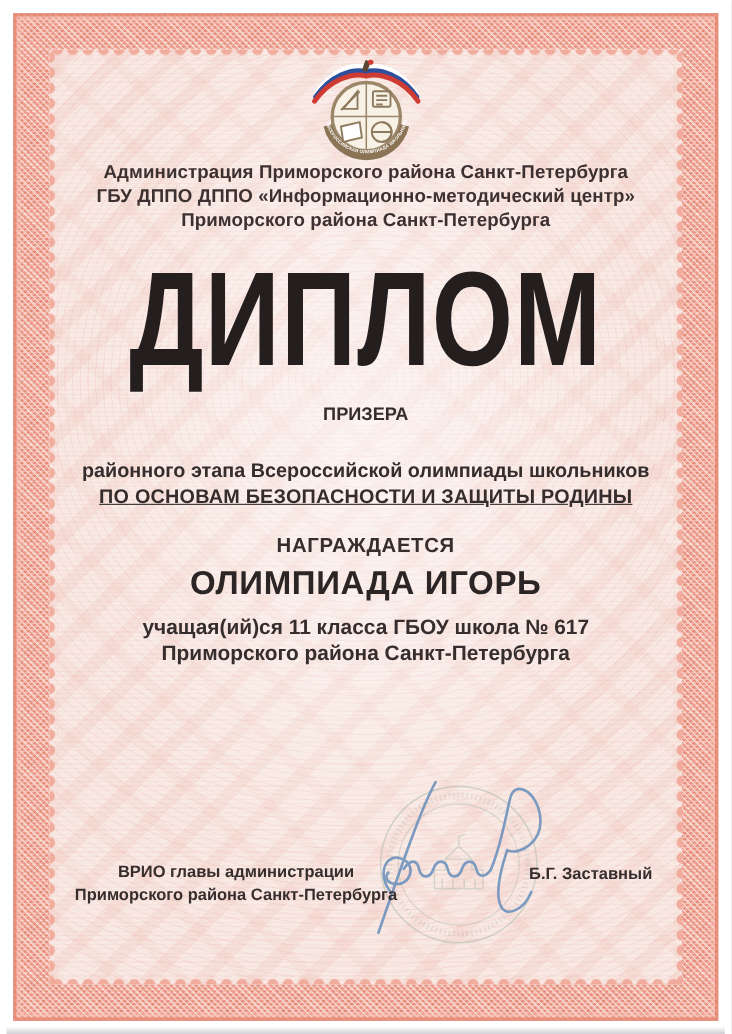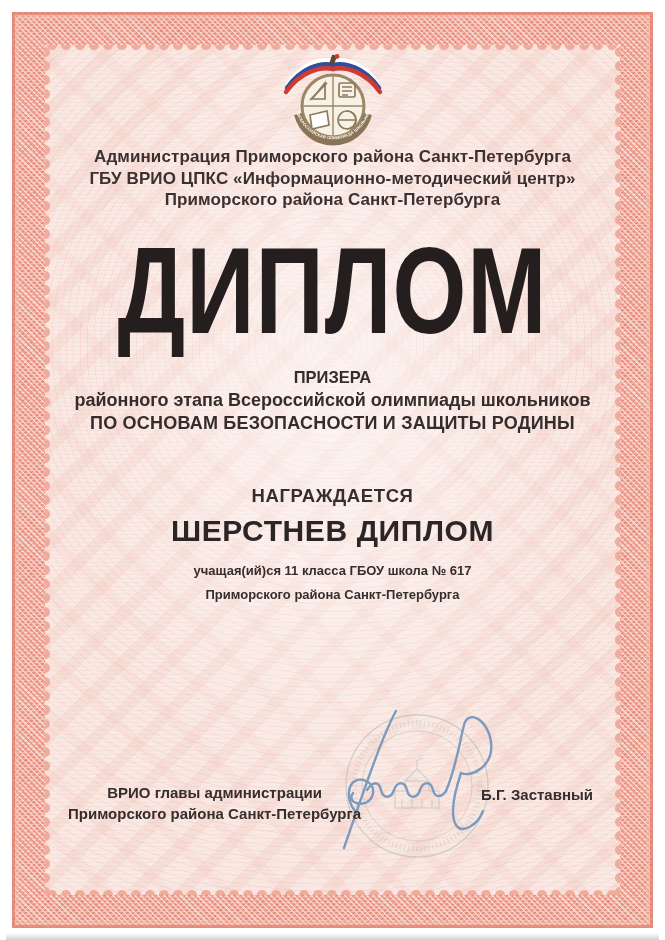--- a/index.html
+++ b/index.html
@@ -52,28 +52,28 @@
 
   .issuer{top:146px;font-size:17px;line-height:21.5px;color:#3c3030;letter-spacing:.1px;}
 
   .title{
     top:231px;font-size:95px;line-height:95px;color:#241e1e;font-weight:bold;
     letter-spacing:1px;transform:scaleY(1.28);transform-origin:50% 0;
   }
 
   .award{top:366px;line-height:23px;color:#352c2c;}
   .award .l1{font-size:16.5px;}
-  .award .l2{font-size:18px;}
-  .award .l3{font-size:18px;letter-spacing:.2px;}
+  .award .l2{font-size:18px;margin-top:28px;}
+  .award .l3{font-size:18px;letter-spacing:.2px;text-decoration:underline;}
 
   .awarded{top:461px;font-size:18.5px;letter-spacing:.6px;margin-top:24px;}
 
   .name{top:514px;font-size:30px;letter-spacing:.6px;color:#2c2525;}
 
-  .recipient{top:559px;font-size:13px;line-height:24px;}
+  .recipient{top:559px;font-size:19px;line-height:24px;}
 
   .sig-svg{position:absolute;left:322px;top:698px;width:200px;height:162px;}
 
   .role{position:absolute;left:68px;top:782px;font-size:15px;font-weight:bold;line-height:21px;text-align:center;}
   .signer-name{position:absolute;right:72px;top:786px;font-size:15px;font-weight:bold;}
 
   .year{top:851px;font-size:15px;letter-spacing:.3px;}
 
   .bottom-shade{position:absolute;left:6px;right:6px;bottom:0;height:7px;z-index:9;
     background:linear-gradient(to bottom, rgba(0,0,0,0), rgba(110,110,125,.32));}
@@ -123,35 +123,35 @@
       <defs>
           <path id="bandPath" d="M24,56 A38,38 0 0 0 98,56"></path>
         </defs>
       <text font-size="4" fill="#ffffff" letter-spacing=".2" font-weight="bold">
         <textPath href="#bandPath" startOffset="4%">ВСЕРОССИЙСКАЯ ОЛИМПИАДА ШКОЛЬНИКОВ</textPath>
       </text>
     </svg>
 
     <div class="cline issuer">
       <div>Администрация Приморского района Санкт-Петербурга</div>
-      <div>ГБУ ВРИО ЦПКС «Информационно-методический центр»</div>
+      <div>ГБУ ДППО ДППО «Информационно-методический центр»</div>
       <div>Приморского района Санкт-Петербурга</div>
     </div>
 
     <div class="cline title">ДИПЛОМ</div>
 
     <div class="cline award">
       <div class="l1">ПРИЗЕРА</div>
       <div class="l2">районного этапа Всероссийской олимпиады школьников</div>
       <div class="l3">ПО ОСНОВАМ БЕЗОПАСНОСТИ И ЗАЩИТЫ РОДИНЫ</div>
     </div>
 
     <div class="cline awarded">НАГРАЖДАЕТСЯ</div>
 
-    <div class="cline name">ШЕРСТНЕВ ДИПЛОМ</div>
+    <div class="cline name">ОЛИМПИАДА ИГОРЬ</div>
 
     <div class="cline recipient">
       <div>учащая(ий)ся 11 класса ГБОУ школа № 617</div>
       <div>Приморского района Санкт-Петербурга</div>
     </div>
 
     <svg class="sig-svg" viewBox="0 0 200 162">
       <g stroke="#9fb3a4" fill="none">
         <circle cx="95" cy="88" r="71" stroke-width="1.3" opacity=".45"></circle>
         <circle cx="95" cy="88" r="55" stroke-width="1" opacity=".4"></circle>

